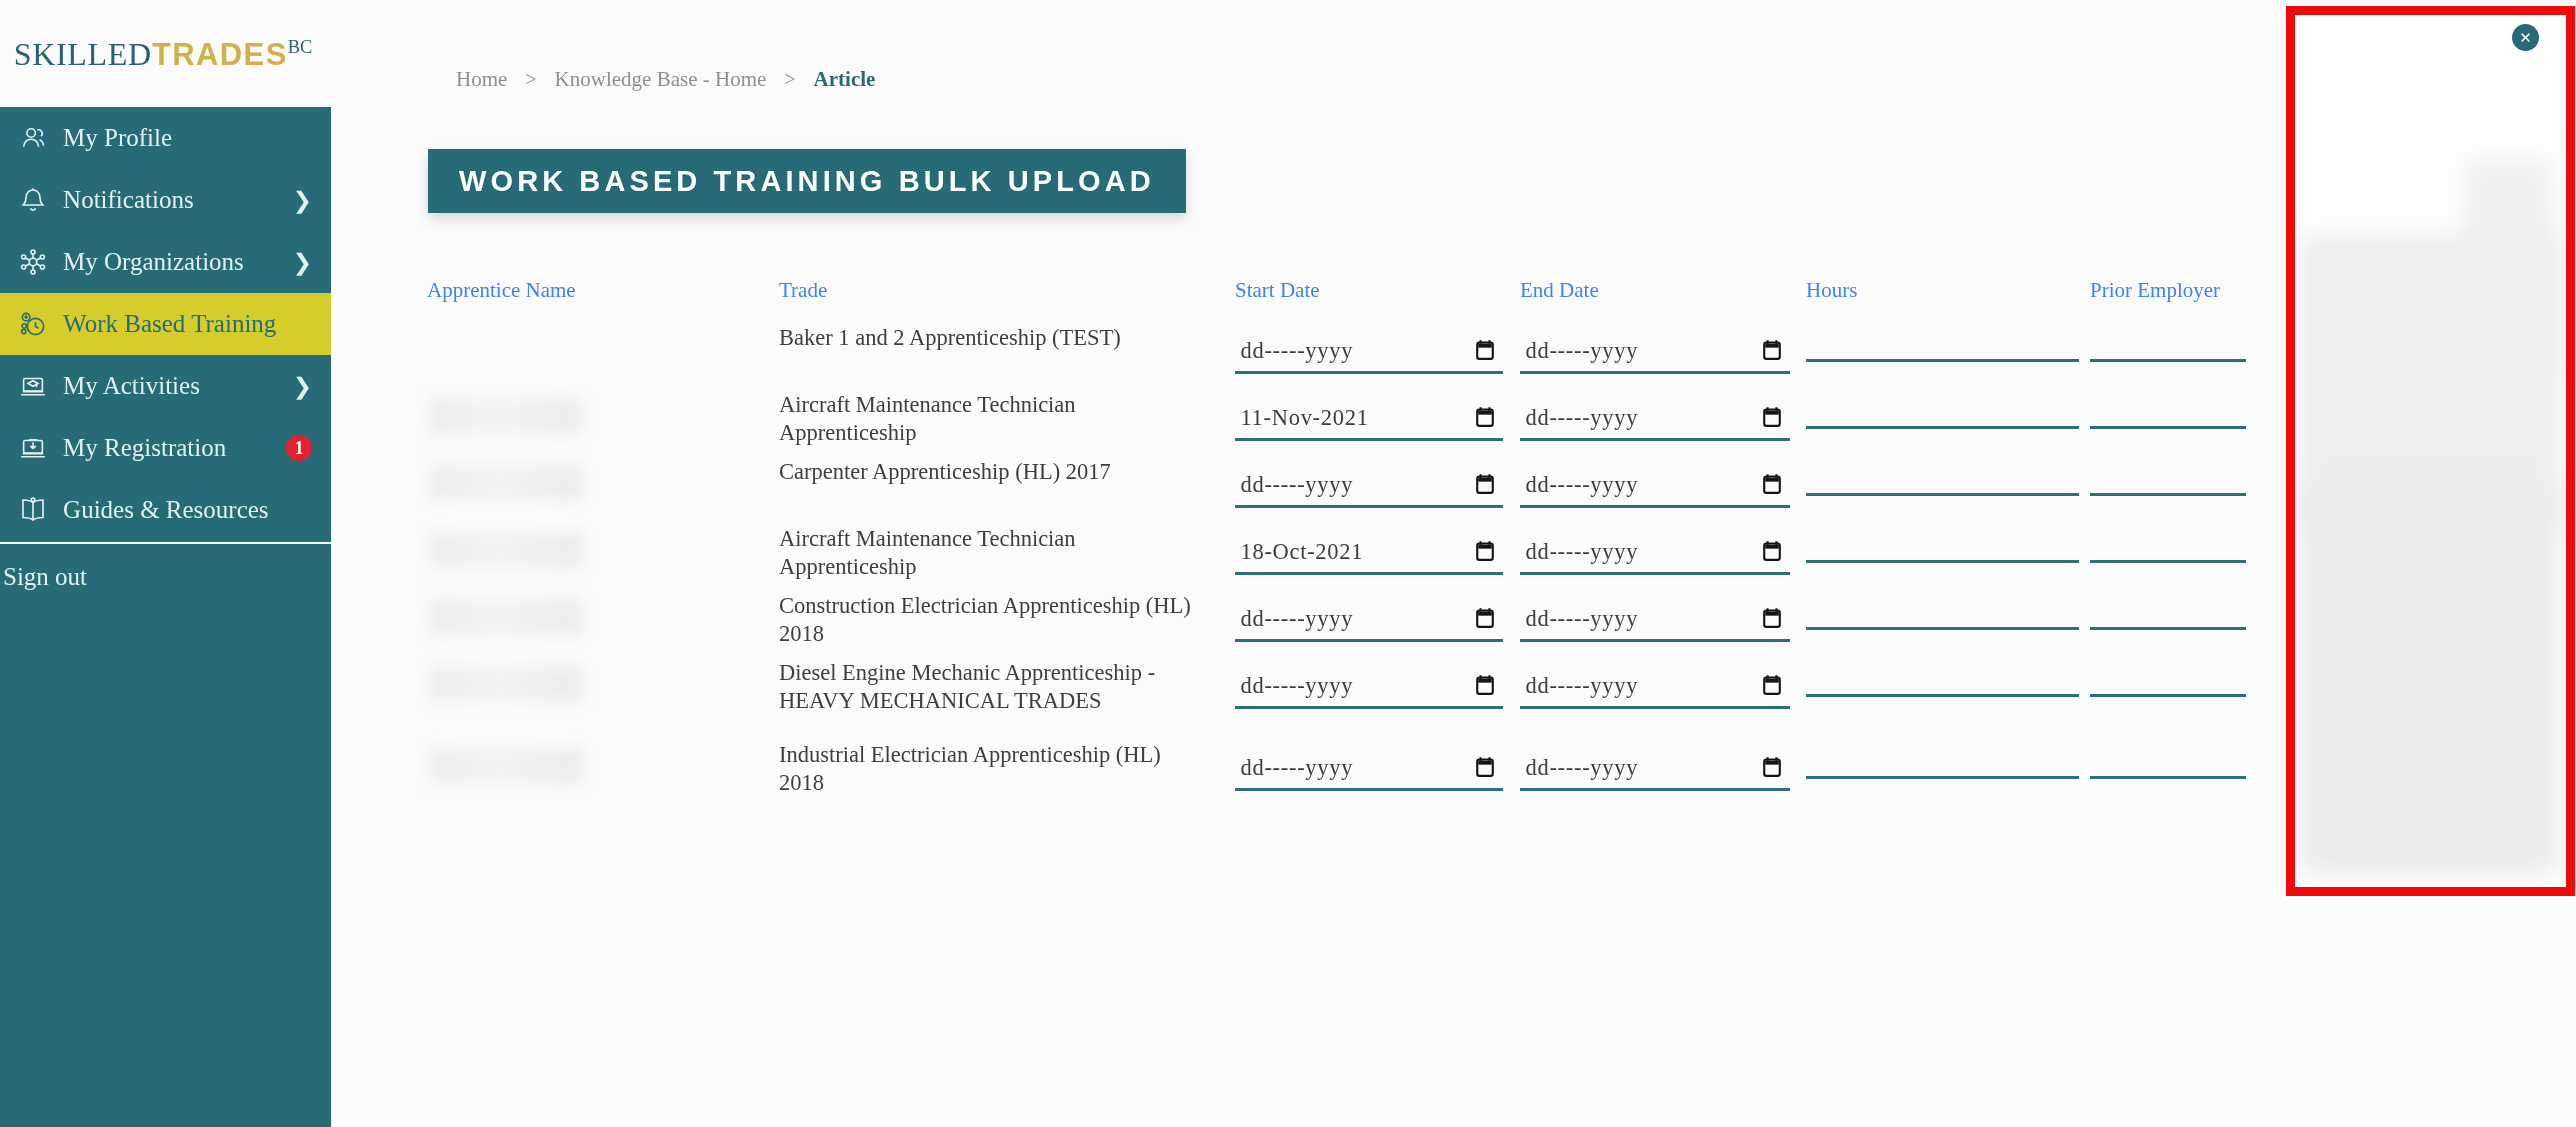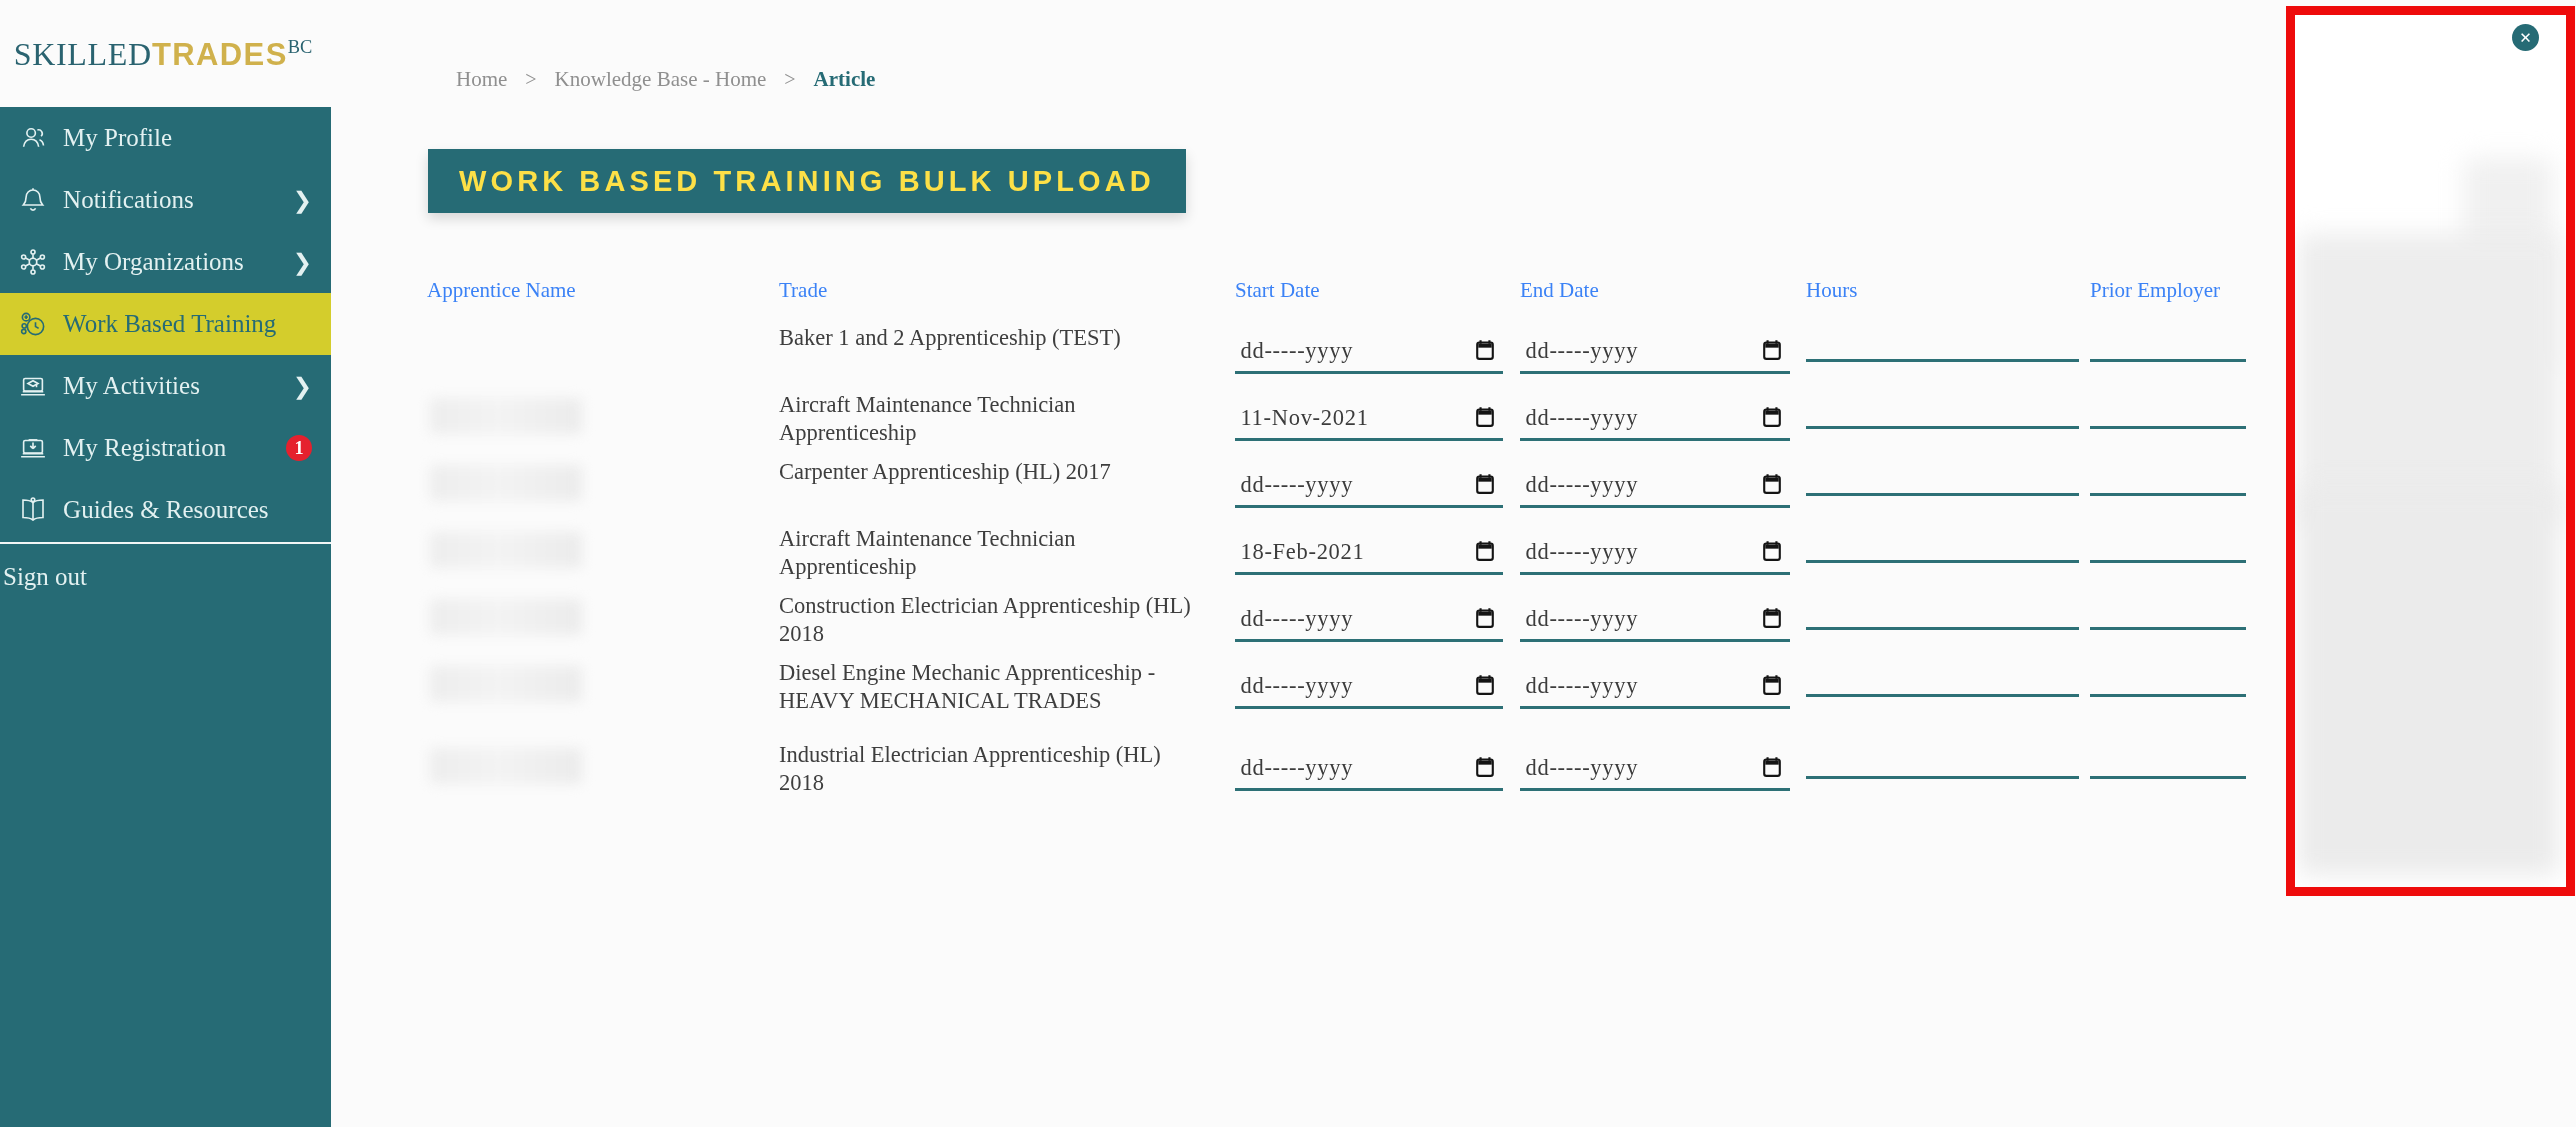--- a/index.html
+++ b/index.html
@@ -32,21 +32,21 @@
   .breadcrumb { position:absolute; left:456px; top:67px; font-size:21px; color:#8f8f8f; }
   .breadcrumb .sep { margin:0 18px; font-size:20px; }
   .breadcrumb .crumb { cursor:pointer; }
   .breadcrumb .current { color:#266b75; font-weight:bold; }
 
   
   .banner { position:absolute; left:428px; top:149px; width:758px; height:64px; background:#266b75;
             display:flex; align-items:center; padding-left:31px;
             box-shadow:0 5.5px 12.3px rgba(0,0,0,0.15); }
   .banner h1 { font-family:"Liberation Sans","DejaVu Sans",sans-serif; font-weight:bold;
-               font-size:29px; color:#fde047; letter-spacing:4.1px; }
+               font-size:29px; color:#ffffff; letter-spacing:4.1px; }
 
   
   .wbt-table { position:absolute; left:427px; top:260px; display:grid;
                grid-template-columns:352px 456px 285px 286px 284px 168px;
                grid-template-rows:53px 67px 67px 67px 67px 67px 82px 67px; }
   .t-row { display:contents; }
   .hcell { align-self:end; padding-bottom:9.6px; font-size:21px; color:#3b82f6; }
   .cell  { padding-top:8.2px; }
   .trade-cell { font-size:22.5px; color:#3e3e3e; padding-top:11px; padding-right:24.6px; line-height:28px; }
   .name-blur { width:152px; height:36px; margin-top:9.6px; margin-left:2.7px; border-radius:5.5px;
@@ -295,21 +295,21 @@
       </div>
   </div>
 
   <div class="t-row">
     <div class="cell">
         <div class="name-blur"></div>
       </div>
     <div class="trade-cell">Aircraft Maintenance Technician Apprenticeship</div>
     <div class="cell">
         <div class="date-field">
-          <span class="date-text">18-Feb-2021</span>
+          <span class="date-text">18-Oct-2021</span>
           <svg class="cal-icon" viewBox="0 0 32 34" width="22" height="23">
             <use href="#calsym"></use>
           </svg>
         </div>
       </div>
     <div class="cell">
         <div class="date-field end">
           <span class="date-text">dd-----yyyy</span>
           <svg class="cal-icon" viewBox="0 0 32 34" width="22" height="23">
             <use href="#calsym"></use>

